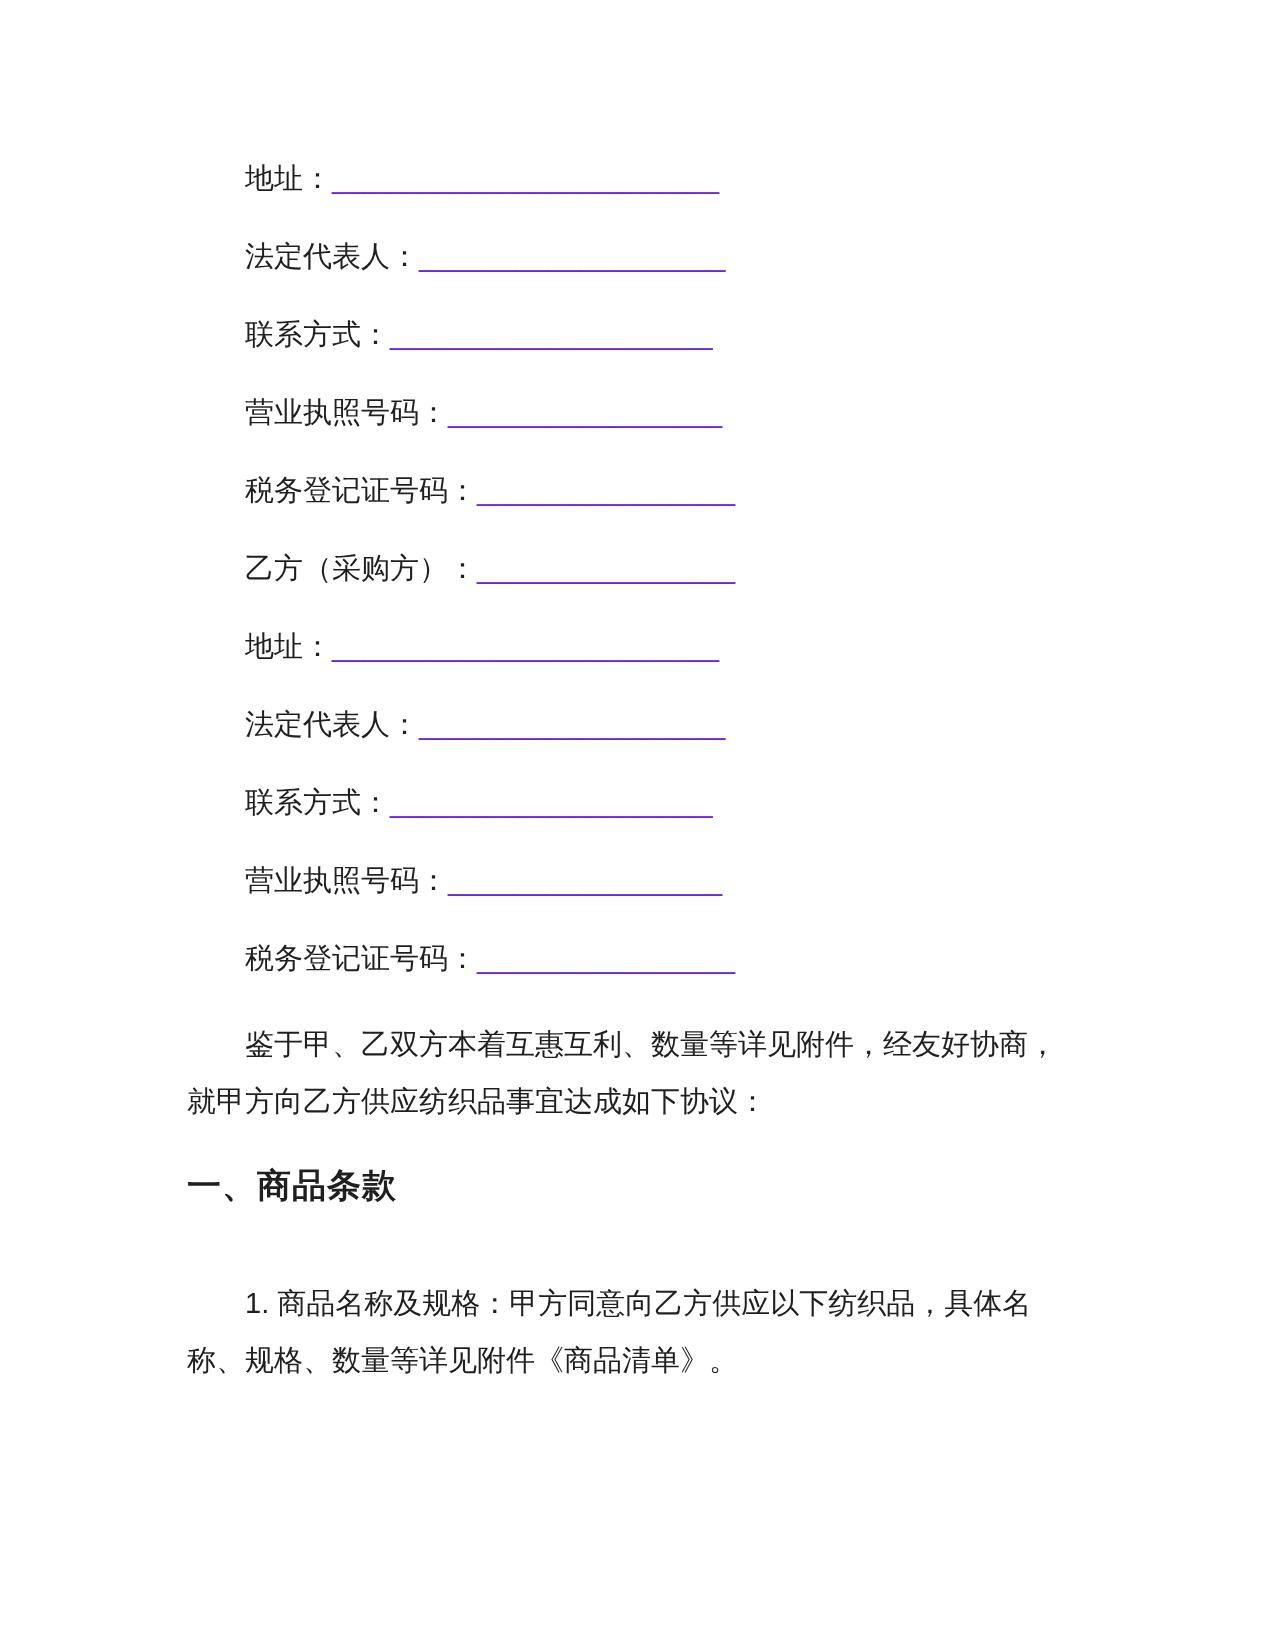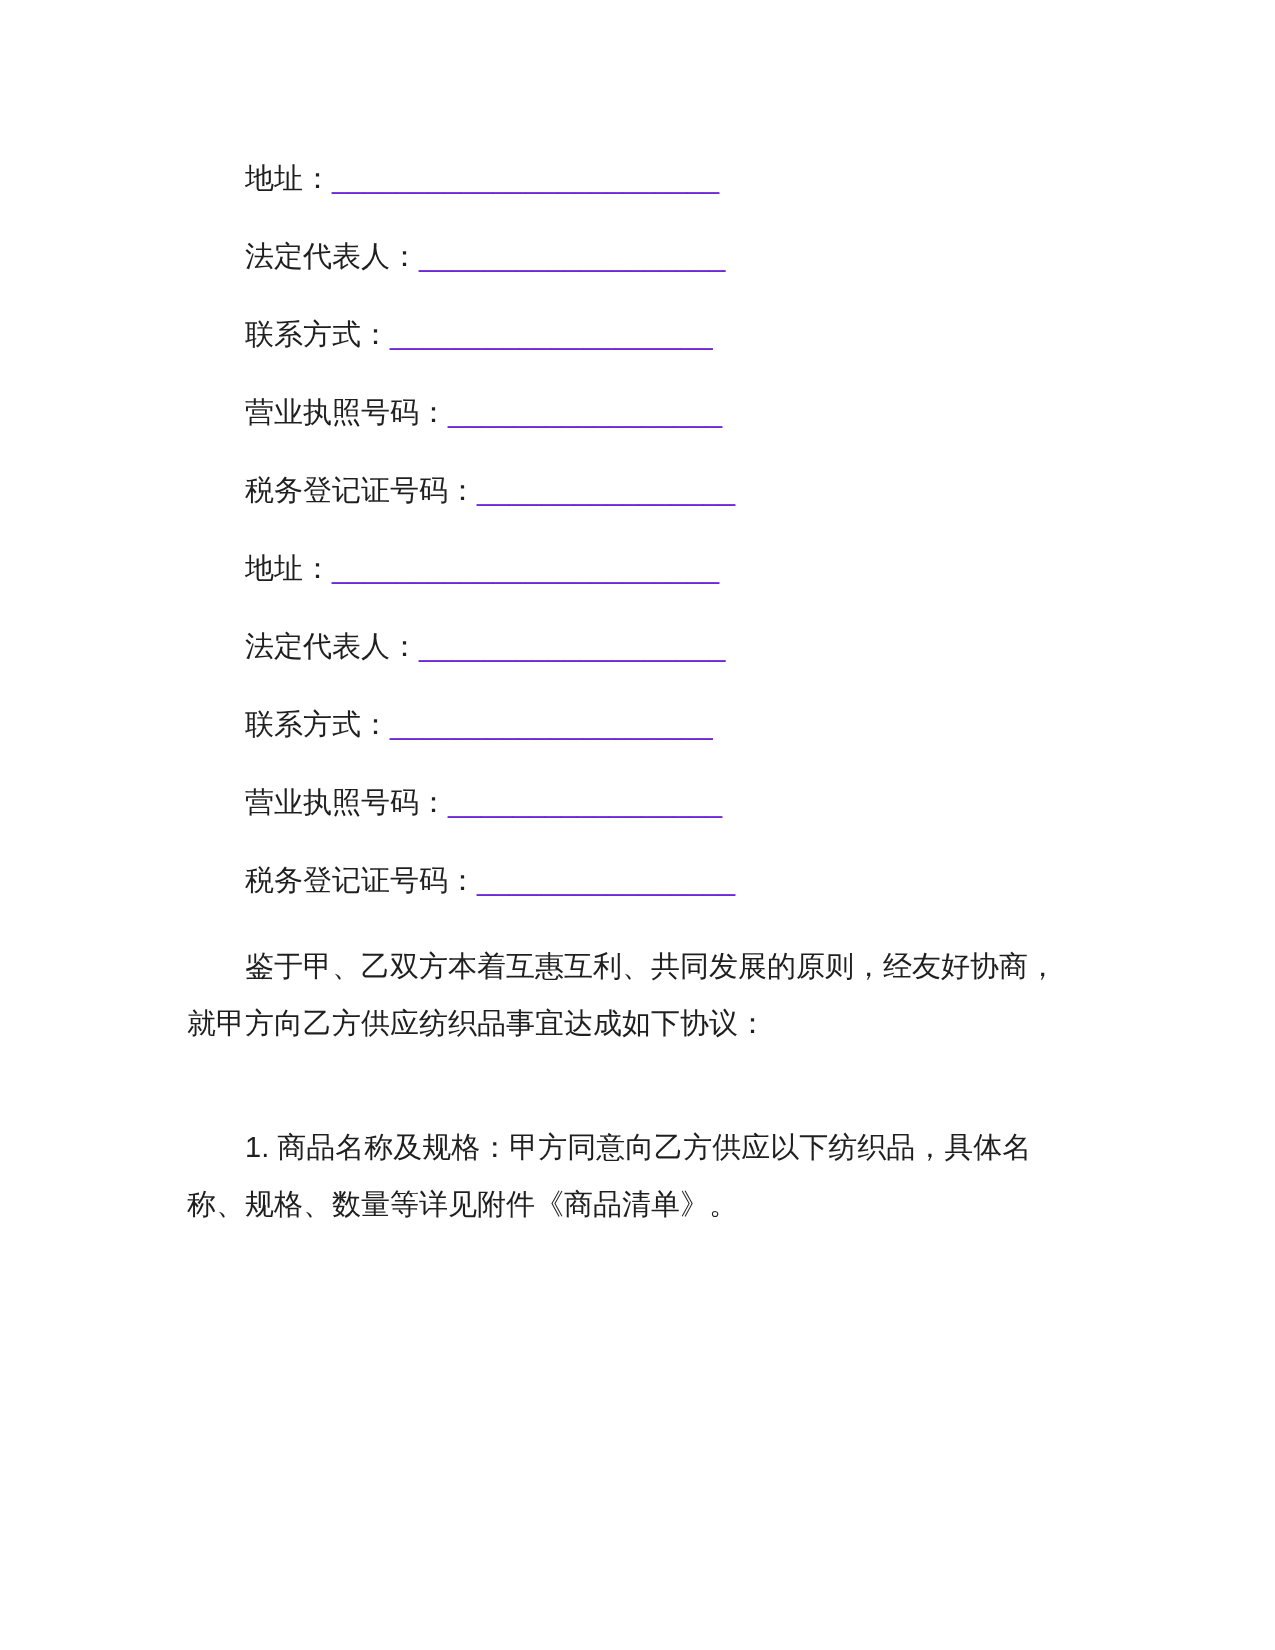--- a/index.html
+++ b/index.html
@@ -63,29 +63,31 @@
   <div class="field-row"><span class="field-label">地址：</span><span class="blank">________________________</span></div>
 
   <div class="field-row"><span class="field-label">法定代表人：</span><span class="blank">___________________</span></div>
 
   <div class="field-row"><span class="field-label">联系方式：</span><span class="blank">____________________</span></div>
 
   <div class="field-row"><span class="field-label">营业执照号码：</span><span class="blank">_________________</span></div>
 
   <div class="field-row"><span class="field-label">税务登记证号码：</span><span class="blank">________________</span></div>
 
+  <div class="field-row"><span class="field-label">乙方（采购方）：</span><span class="blank">________________</span></div>
 
   <div class="field-row"><span class="field-label">地址：</span><span class="blank">________________________</span></div>
 
   <div class="field-row"><span class="field-label">法定代表人：</span><span class="blank">___________________</span></div>
 
   <div class="field-row"><span class="field-label">联系方式：</span><span class="blank">____________________</span></div>
 
   <div class="field-row"><span class="field-label">营业执照号码：</span><span class="blank">_________________</span></div>
 
   <div class="field-row"><span class="field-label">税务登记证号码：</span><span class="blank">________________</span></div>
 
-  <p class="para preamble">鉴于甲、乙双方本着互惠互利、共同发展的原则，经友好协商，就甲方向乙方供应纺织品事宜达成如下协议：</p>
+  <p class="para preamble">鉴于甲、乙双方本着互惠互利、数量等详见附件，经友好协商，就甲方向乙方供应纺织品事宜达成如下协议：</p>
 
+  <h2 class="section-heading">一、商品条款</h2>
 
   <p class="para clause">1. 商品名称及规格：甲方同意向乙方供应以下纺织品，具体名称、规格、数量等详见附件《商品清单》。</p>
 
 </div>
 
 </body></html>

